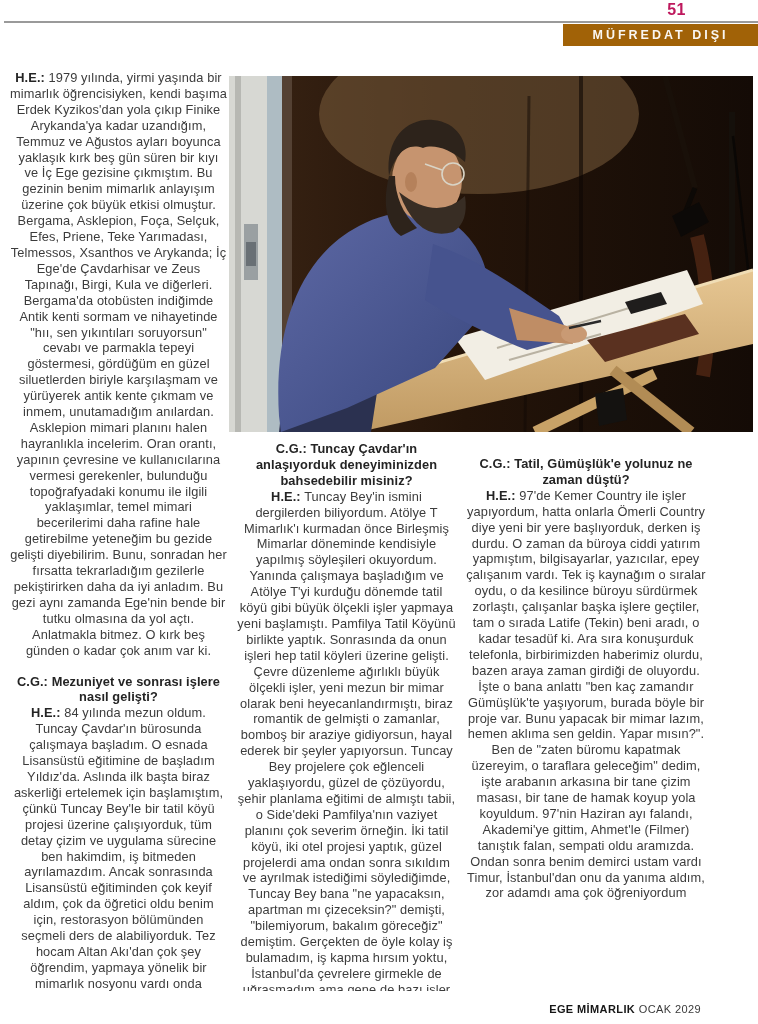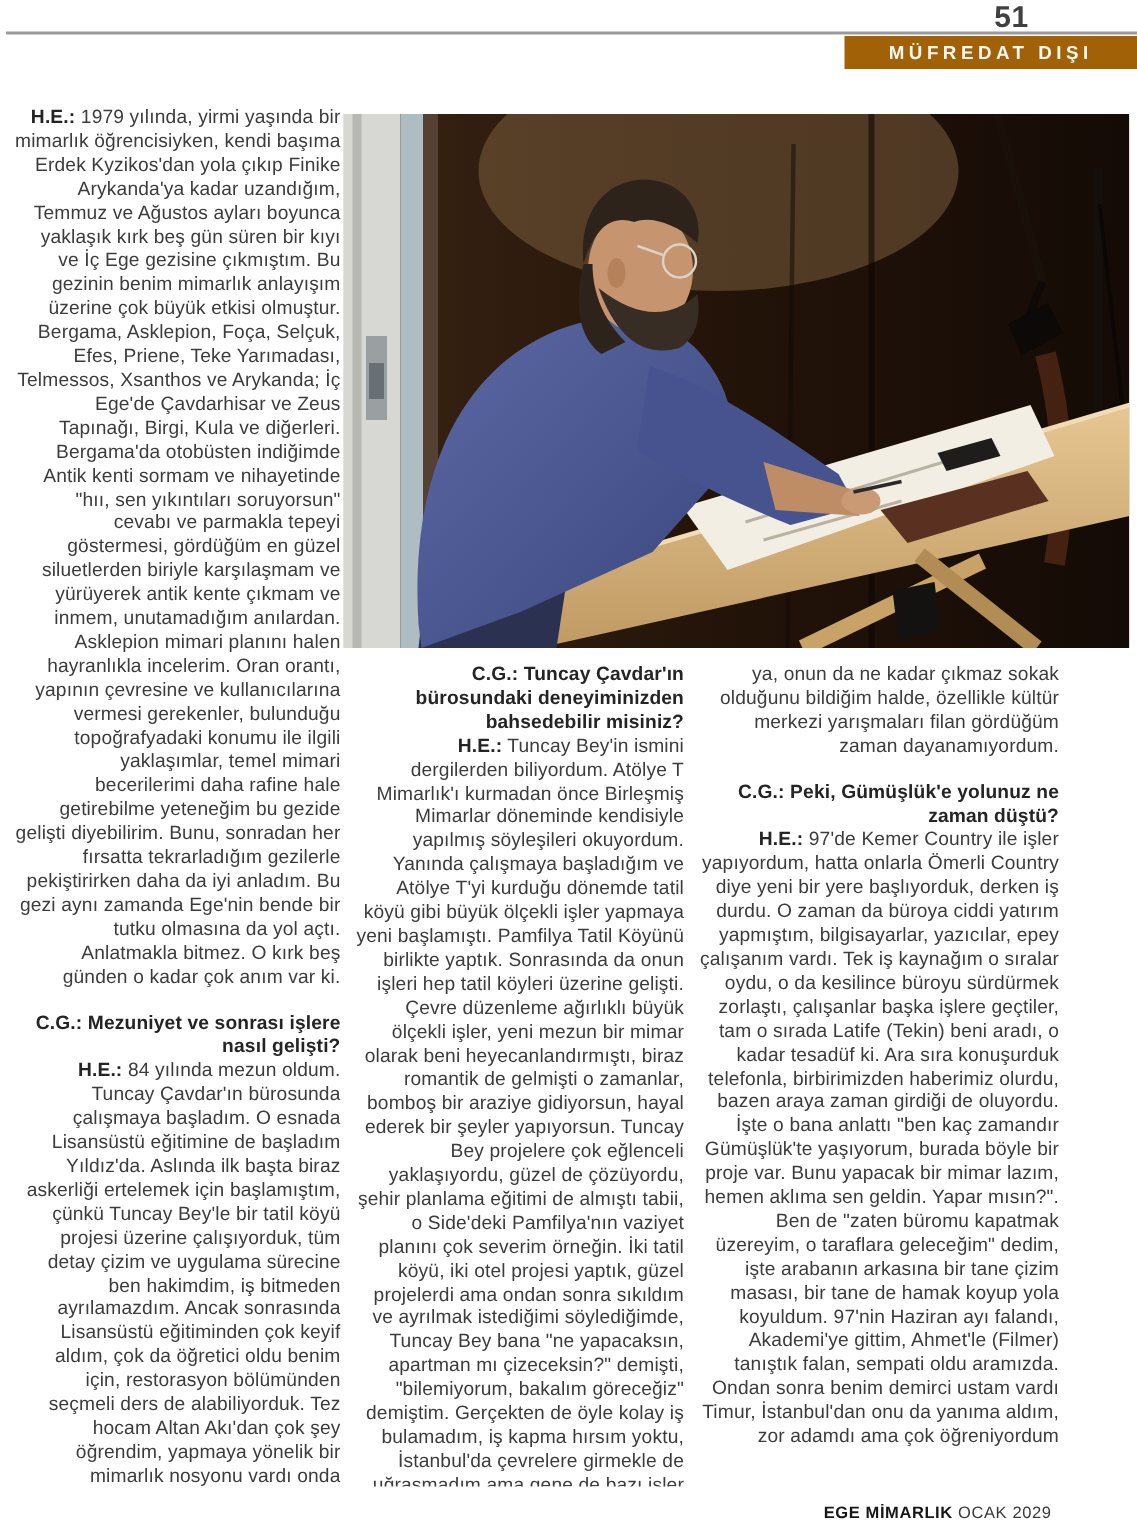--- a/index.html
+++ b/index.html
@@ -2,33 +2,33 @@
 <html><head>
 <meta charset="utf-8">
 <style>
   html,body{margin:0;padding:0;}
   body{
     width:758px;height:1024px;position:relative;background:#ffffff;
     font-family:"Liberation Sans", sans-serif;color:#3c3c3c;overflow:hidden;
   }
   
   .top-rule{position:absolute;left:4px;top:21px;width:754px;height:2px;background:#9a9a9a;}
-  .page-number{position:absolute;top:1px;right:72px;font-size:20px;font-weight:bold;color:#404040;letter-spacing:.5px;}
+  .page-number{position:absolute;top:1px;right:72px;font-size:16px;font-weight:bold;color:#be185d;letter-spacing:.5px;}
   .section-bar{
     position:absolute;left:563px;top:24px;width:195px;height:22px;
     display:flex;align-items:center;justify-content:center;
   }
   .section-bar span{
     color:rgba(255,255,255,.95);font-size:12.5px;font-weight:600;letter-spacing:3px;white-space:nowrap;
   }
   
   .photo{position:absolute;left:229px;top:76px;width:524px;height:356px;overflow:hidden;}
   .photo svg{display:block;width:100%;height:100%;}
   
-  .col{position:absolute;overflow:hidden;font-size:12.8px;line-height:15.9px;letter-spacing:.1px;text-align:right;}
+  .col{position:absolute;overflow:hidden;font-size:12.8px;line-height:15.9px;letter-spacing:.1px;text-align:center;}
   .col p{margin:0;}
   .col .gap{margin-top:15px;}
   .col .question, .col .question span{font-weight:bold;color:#242424;}
   .col strong{font-weight:bold;color:#242424;}
   #col-left{left:10px;top:70px;width:217px;height:922px;}
   #col-middle{left:237px;top:441px;width:219px;height:550px;}
   #col-right{left:466px;top:441px;width:240px;height:550px;}
   
   .footer{position:absolute;top:1003px;right:57px;font-size:11px;letter-spacing:.4px;color:#3a3a3a;white-space:nowrap;}
   .footer strong{color:#161616;font-weight:bold;}
@@ -109,25 +109,24 @@
   </svg>
 </div>
 
 <div class="col" id="col-left">
   <p class="para"><strong>H.E.:</strong> <span>1979 yılında, yirmi yaşında bir mimarlık öğrencisiyken, kendi başıma Erdek Kyzikos'dan yola çıkıp Finike Arykanda'ya kadar uzandığım, Temmuz ve Ağustos ayları boyunca yaklaşık kırk beş gün süren bir kıyı ve İç Ege gezisine çıkmıştım. Bu gezinin benim mimarlık anlayışım üzerine çok büyük etkisi olmuştur. Bergama, Asklepion, Foça, Selçuk, Efes, Priene, Teke Yarımadası, Telmessos, Xsanthos ve Arykanda; İç Ege'de Çavdarhisar ve Zeus Tapınağı, Birgi, Kula ve diğerleri. Bergama'da otobüsten indiğimde Antik kenti sormam ve nihayetinde "hıı, sen yıkıntıları soruyorsun" cevabı ve parmakla tepeyi göstermesi, gördüğüm en güzel siluetlerden biriyle karşılaşmam ve yürüyerek antik kente çıkmam ve inmem, unutamadığım anılardan. Asklepion mimari planını halen hayranlıkla incelerim. Oran orantı, yapının çevresine ve kullanıcılarına vermesi gerekenler, bulunduğu topoğrafyadaki konumu ile ilgili yaklaşımlar, temel mimari becerilerimi daha rafine hale getirebilme yeteneğim bu gezide gelişti diyebilirim. Bunu, sonradan her fırsatta tekrarladığım gezilerle pekiştirirken daha da iyi anladım. Bu gezi aynı zamanda Ege'nin bende bir tutku olmasına da yol açtı. Anlatmakla bitmez. O kırk beş günden o kadar çok anım var ki.</span></p>
   <p class="para question gap"><strong>C.G.:</strong> <span>Mezuniyet ve sonrası işlere nasıl gelişti?</span></p>
   <p class="para"><strong>H.E.:</strong> <span>84 yılında mezun oldum. Tuncay Çavdar'ın bürosunda çalışmaya başladım. O esnada Lisansüstü eğitimine de başladım Yıldız'da. Aslında ilk başta biraz askerliği ertelemek için başlamıştım, çünkü Tuncay Bey'le bir tatil köyü projesi üzerine çalışıyorduk, tüm detay çizim ve uygulama sürecine ben hakimdim, iş bitmeden ayrılamazdım. Ancak sonrasında Lisansüstü eğitiminden çok keyif aldım, çok da öğretici oldu benim için, restorasyon bölümünden seçmeli ders de alabiliyorduk. Tez hocam Altan Akı'dan çok şey öğrendim, yapmaya yönelik bir mimarlık nosyonu vardı onda örneğin, o nedenle iyi anlaşıyorduk, çok konu değiştirip sonunda pencere tipolojileri üzerine bir tez yazmıştım.</span></p>
 </div>
 
 <div class="col" id="col-middle">
-  <p class="para question"><strong>C.G.:</strong> <span>Tuncay Çavdar'ın bürosundaki deneyiminizden bahsedebilir misiniz?</span></p>
+  <p class="para question"><strong>C.G.:</strong> <span>Tuncay Çavdar'ın anlaşıyorduk deneyiminizden bahsedebilir misiniz?</span></p>
   <p class="para"><strong>H.E.:</strong> <span>Tuncay Bey'in ismini dergilerden biliyordum. Atölye T Mimarlık'ı kurmadan önce Birleşmiş Mimarlar döneminde kendisiyle yapılmış söyleşileri okuyordum. Yanında çalışmaya başladığım ve Atölye T'yi kurduğu dönemde tatil köyü gibi büyük ölçekli işler yapmaya yeni başlamıştı. Pamfilya Tatil Köyünü birlikte yaptık. Sonrasında da onun işleri hep tatil köyleri üzerine gelişti. Çevre düzenleme ağırlıklı büyük ölçekli işler, yeni mezun bir mimar olarak beni heyecanlandırmıştı, biraz romantik de gelmişti o zamanlar, bomboş bir araziye gidiyorsun, hayal ederek bir şeyler yapıyorsun. Tuncay Bey projelere çok eğlenceli yaklaşıyordu, güzel de çözüyordu, şehir planlama eğitimi de almıştı tabii, o Side'deki Pamfilya'nın vaziyet planını çok severim örneğin. İki tatil köyü, iki otel projesi yaptık, güzel projelerdi ama ondan sonra sıkıldım ve ayrılmak istediğimi söylediğimde, Tuncay Bey bana "ne yapacaksın, apartman mı çizeceksin?" demişti, "bilemiyorum, bakalım göreceğiz" demiştim. Gerçekten de öyle kolay iş bulamadım, iş kapma hırsım yoktu, İstanbul'da çevrelere girmekle de uğraşmadım ama gene de bazı işler geliyordu. Yarışmalar beni daha çok heyecanlandırıyordu, daha özgürsünüz</span></p>
 </div>
 
 <div class="col" id="col-right">
-  <p class="para"><span>ya, onun da ne kadar çıkmaz sokak olduğunu bildiğim halde, özellikle kültür merkezi yarışmaları filan gördüğüm zaman dayanamıyordum.</span></p>
-  <p class="para question gap"><strong>C.G.:</strong> <span>Peki, Gümüşlük'e yolunuz ne zaman düştü?</span></p>
+  <p class="para question gap"><strong>C.G.:</strong> <span>Tatil, Gümüşlük'e yolunuz ne zaman düştü?</span></p>
   <p class="para"><strong>H.E.:</strong> <span>97'de Kemer Country ile işler yapıyordum, hatta onlarla Ömerli Country diye yeni bir yere başlıyorduk, derken iş durdu. O zaman da büroya ciddi yatırım yapmıştım, bilgisayarlar, yazıcılar, epey çalışanım vardı. Tek iş kaynağım o sıralar oydu, o da kesilince büroyu sürdürmek zorlaştı, çalışanlar başka işlere geçtiler, tam o sırada Latife (Tekin) beni aradı, o kadar tesadüf ki. Ara sıra konuşurduk telefonla, birbirimizden haberimiz olurdu, bazen araya zaman girdiği de oluyordu. İşte o bana anlattı "ben kaç zamandır Gümüşlük'te yaşıyorum, burada böyle bir proje var. Bunu yapacak bir mimar lazım, hemen aklıma sen geldin. Yapar mısın?". Ben de "zaten büromu kapatmak üzereyim, o taraflara geleceğim" dedim, işte arabanın arkasına bir tane çizim masası, bir tane de hamak koyup yola koyuldum. 97'nin Haziran ayı falandı, Akademi'ye gittim, Ahmet'le (Filmer) tanıştık falan, sempati oldu aramızda. Ondan sonra benim demirci ustam vardı Timur, İstanbul'dan onu da yanıma aldım, zor adamdı ama çok öğreniyordum</span></p>
 </div>
 
 <div class="footer">
   <strong>EGE MİMARLIK</strong> <span>OCAK 2029</span>
 </div>
 
 </body></html>

